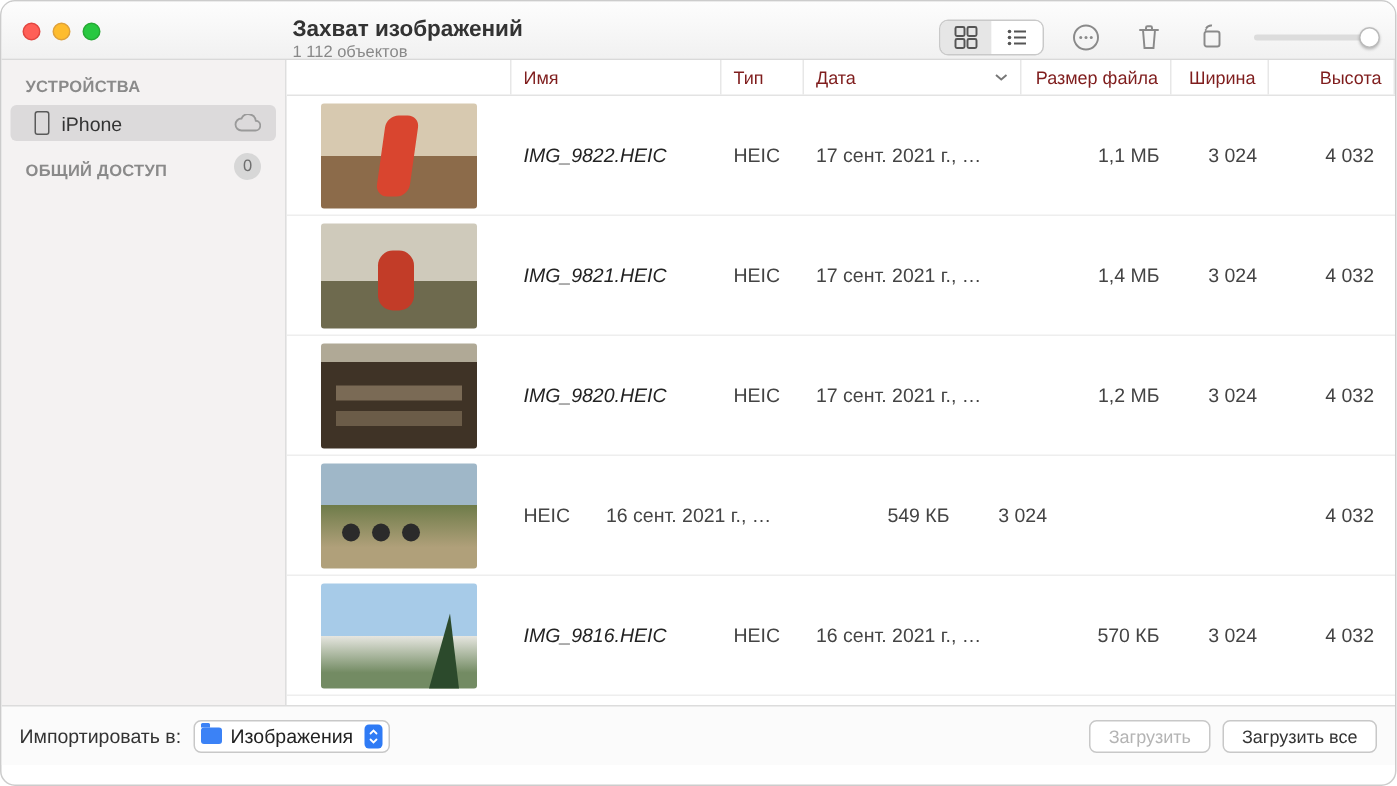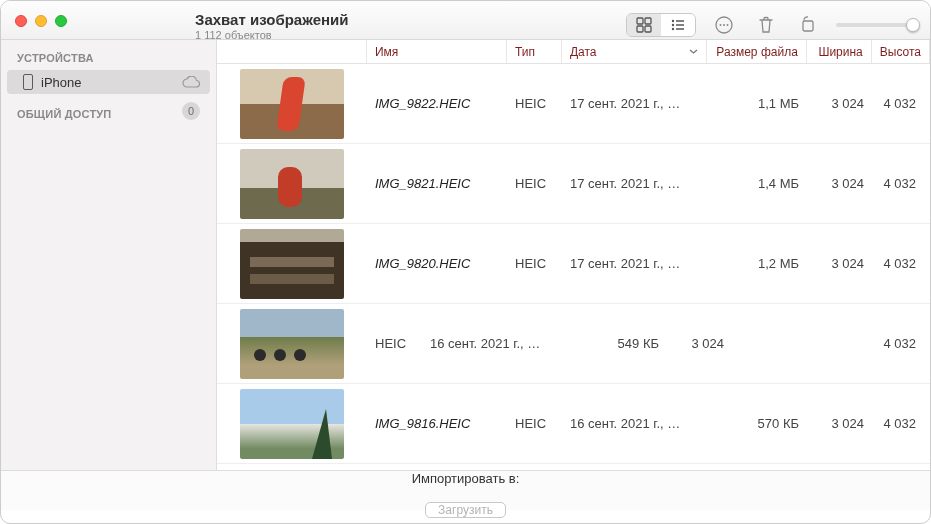--- a/index.html
+++ b/index.html
@@ -72,21 +72,21 @@
   }
   .slider-knob{
     position:absolute;right:-4px;top:-5px;width:14px;height:14px;border-radius:50%;
     background:#fff;border:1px solid #bbb;box-shadow:0 1px 2px rgba(0,0,0,.25);
   }
   .content {
     display:flex;
     height:calc(100% - 52px - 40px);
   }
   .sidebar {
-    width:216px;
+    width:190px;
     background:#f4f2f2;
     border-right:1px solid #dedede;
     padding-top:8px;
   }
   .sb-header {
     font-size:11px;
     color:#8a8a8a;
     font-weight:600;
     padding:4px 16px;
     letter-spacing:.2px;
@@ -167,23 +167,22 @@
   .row .ctype{width:55px;padding:0 8px;color:#444;}
   .row .cdate{width:145px;padding:0 8px;color:#444;}
   .row .csize{width:100px;padding:0 8px;text-align:right;color:#444;}
   .row .cw{width:65px;padding:0 8px;text-align:right;color:#444;}
   .row .ch{flex:1;padding:0 14px 0 8px;text-align:right;color:#444;}
   .footer{
     height:40px;
     border-top:1px solid #dcdcdc;
     background:#fbfbfb;
     display:flex;align-items:center;
-    padding:0 12px;
+    padding:11px 12px;
     gap:8px;
-    flex-direction:column;
   }
   .footer-label{color:#333;}
   .dest{
     display:flex;align-items:center;
     border:1px solid #c8c8c8;border-radius:5px;
     background:#fff;height:22px;padding:0 4px;gap:6px;
   }
   .folder-icon{width:14px;height:11px;background:#3b82f6;border-radius:2px;position:relative;}
   .folder-icon::before{content:"";position:absolute;top:-3px;left:0;width:6px;height:3px;background:#3b82f6;border-radius:1px 1px 0 0;}
   .dest-select{
@@ -348,16 +347,25 @@
         <div class="csize">570 КБ</div>
         <div class="cw">3 024</div>
         <div class="ch">4 032</div>
       </div>
     </div>
   </div>
 </div>
 
 <div class="footer">
   <span class="footer-label">Импортировать в:</span>
+  <div class="dest">
+    <div class="folder-icon"></div>
+    <span>Изображения</span>
+    <div class="dest-select">
+      <svg width="8" height="12" viewBox="0 0 8 12">
+          <path d="M2 4l2-2 2 2M2 8l2 2 2-2" stroke="#fff" stroke-width="1.2" fill="none" stroke-linecap="round"></path>
+        </svg>
+    </div>
+  </div>
   <div class="spacer"></div>
   <button class="btn disabled">Загрузить</button>
   <button class="btn">Загрузить все</button>
 </div>
 
 </body></html>

